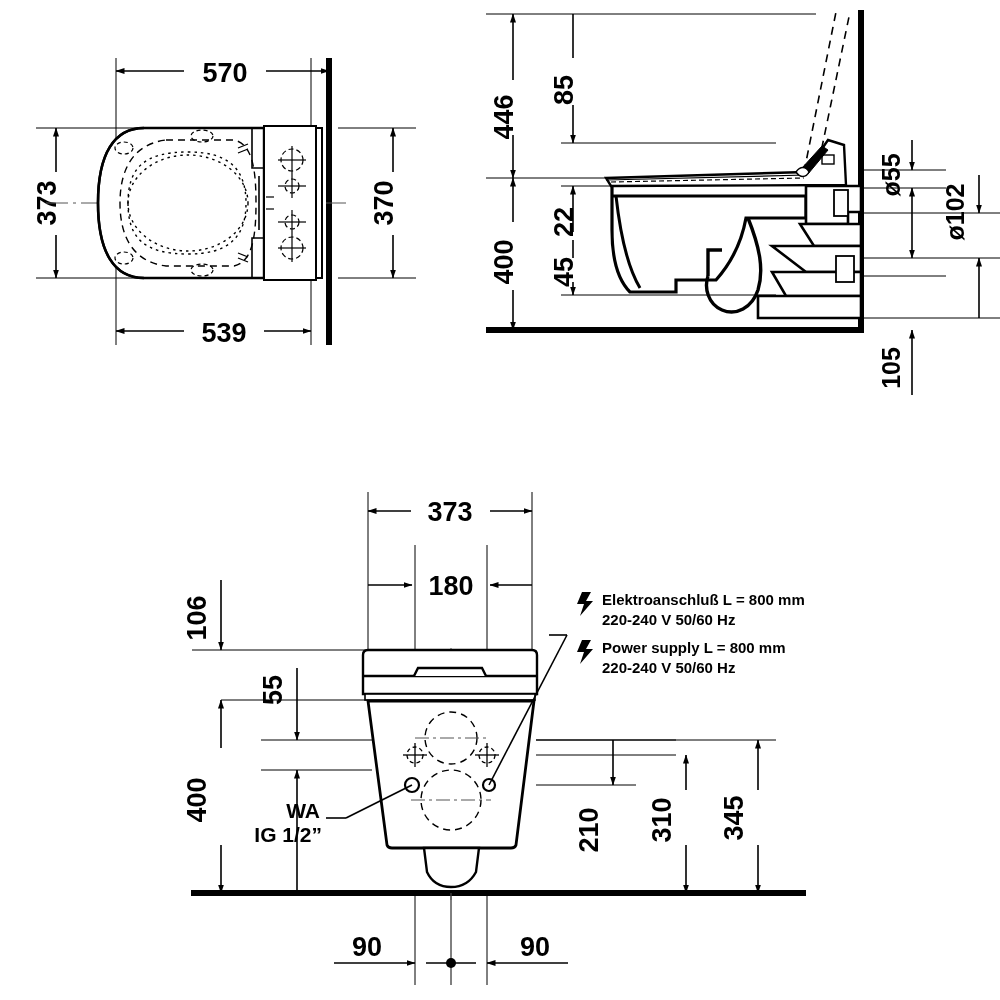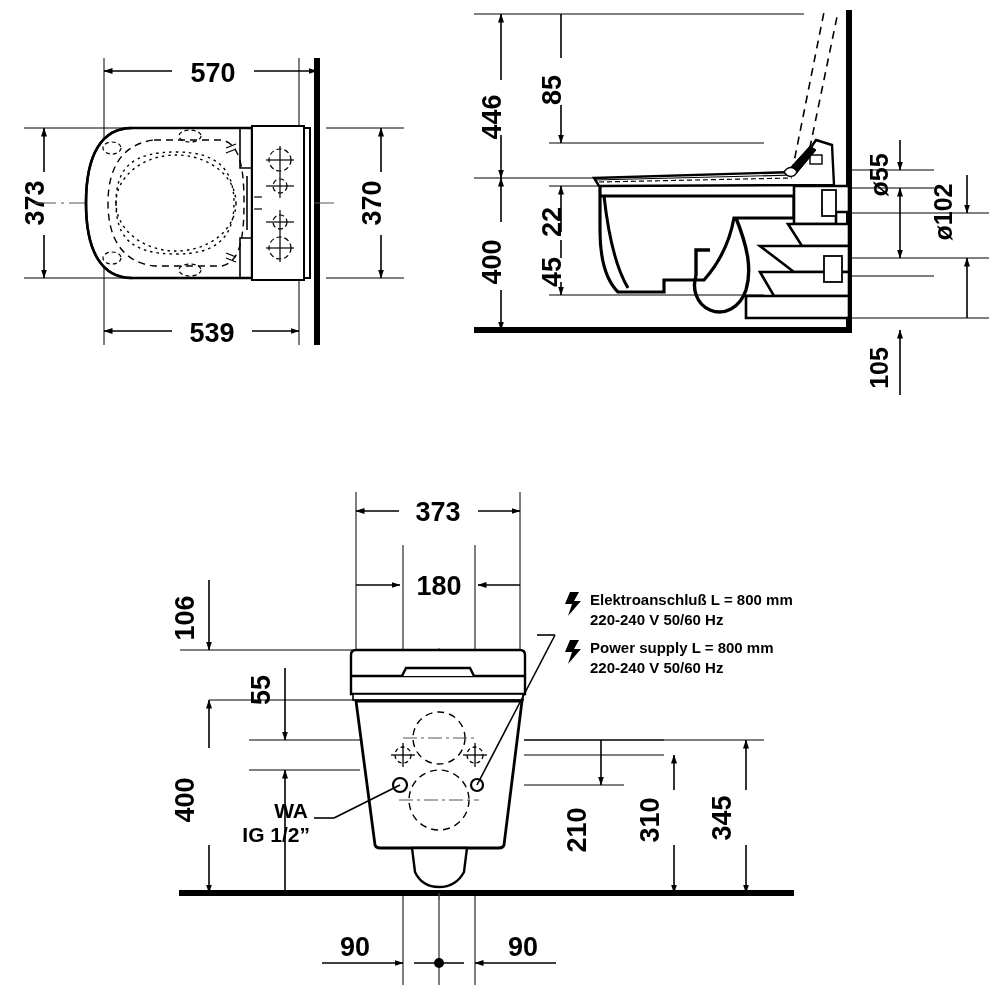--- a/index.html
+++ b/index.html
@@ -1,18 +1,18 @@
 <!DOCTYPE html>
 <html><head>
 <meta charset="utf-8">
 <style>
   html,body{margin:0;padding:0;background:#ffffff;}
   body{width:1000px;height:1000px;position:relative;overflow:hidden;
        font-family:"Liberation Sans",sans-serif;color:#000;}
-  #sheet{position:absolute;left:4px;top:0;width:892px;height:1000px;}
+  #sheet{position:absolute;left:16px;top:0;width:892px;height:1000px;}
   svg{display:block;}
   .dimtxt{font-family:"Liberation Sans",sans-serif;font-weight:bold;fill:#000;}
   .notetxt{font-family:"Liberation Sans",sans-serif;font-weight:bold;fill:#000;font-size:15px;}
 </style>
 </head>
 <body>
 
 <div id="sheet">
 <svg width="1000" height="1000" viewBox="0 0 1000 1000" xmlns="http://www.w3.org/2000/svg">
   <defs>

